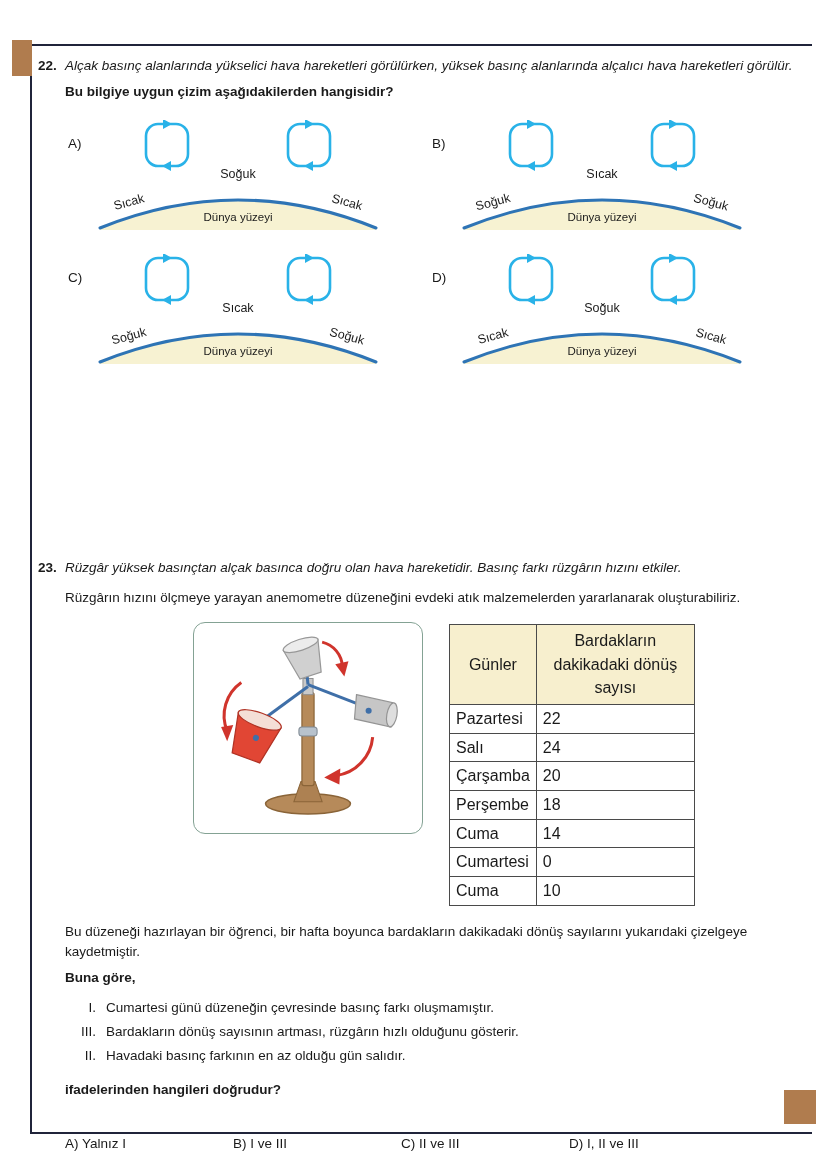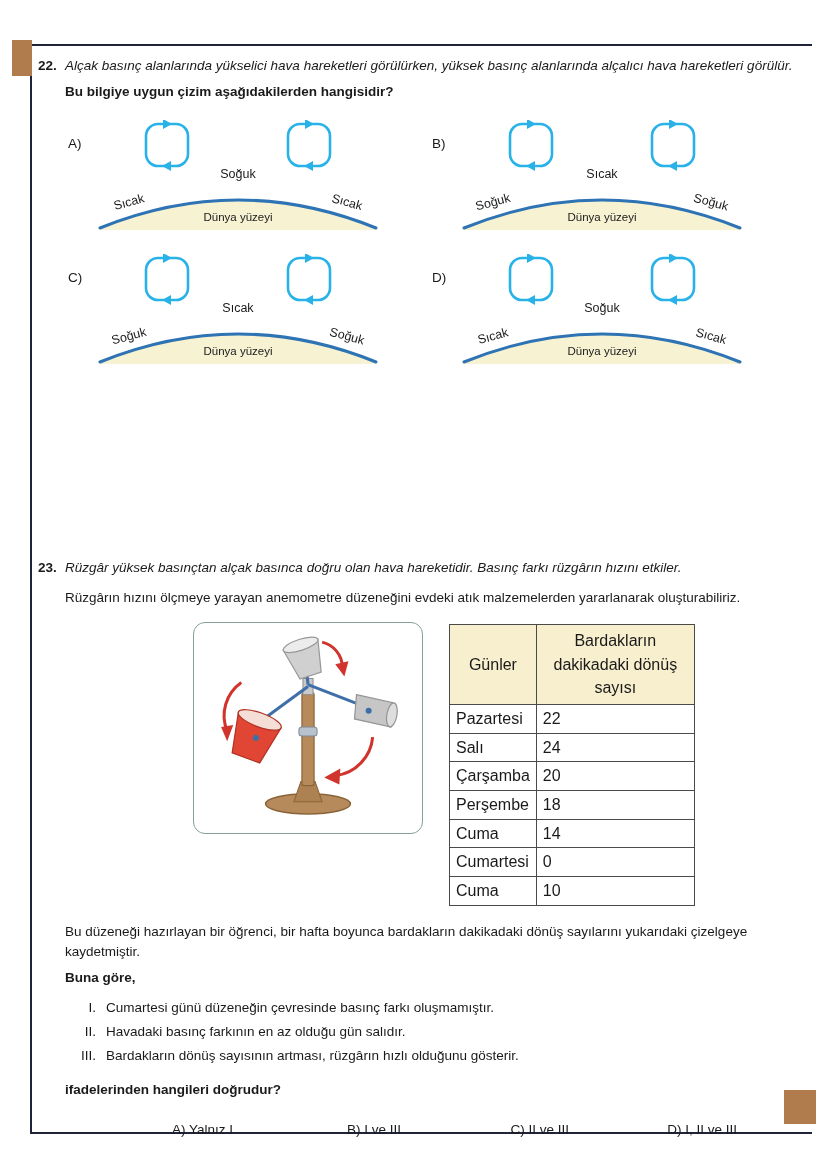--- a/index.html
+++ b/index.html
@@ -47,21 +47,21 @@
   th.col-count { width:158px; }
   table.data td { height:24px; }
   td.day { text-align:left; padding:2px 6px; }
   td.cnt { text-align:left; padding:2px 6px; }
 
   .stmts { margin-top:8px; }
   .stmt { display:flex; line-height:24px; }
   .stmt-roman { flex:0 0 68px; text-align:right; padding-right:10px; }
   .stmt-text { flex:1; }
 
-  .choices { display:flex; margin-left:27px; margin-top:20px;text-align:right; }
+  .choices { display:flex; margin-left:27px; margin-top:34px; }
   .choice { width:168px; }
 </style>
 </head>
 <body>
 
 <div class="page">
   <div class="frame-top"></div>
   <div class="frame-left"></div>
   <div class="frame-bottom"></div>
   <div class="corner-tl"></div>
@@ -264,26 +264,26 @@
     <div class="sub" style="margin-top:16px;">Bu düzeneği hazırlayan bir öğrenci, bir hafta boyunca bardakların dakikadaki dönüş sayılarını yukarıdaki çizelgeye kaydetmiştir.</div>
 
     <div class="bold-line">Buna göre,</div>
 
     <div class="stmts">
       <div class="stmt">
         <span class="stmt-roman">I.</span>
         <span class="stmt-text">Cumartesi günü düzeneğin çevresinde basınç farkı oluşmamıştır.</span>
       </div>
       <div class="stmt">
+        <span class="stmt-roman">III.</span>
+        <span class="stmt-text">Bardakların dönüş sayısının artması, rüzgârın hızlı olduğunu gösterir.</span>
+      </div>
+      <div class="stmt">
         <span class="stmt-roman">II.</span>
         <span class="stmt-text">Havadaki basınç farkının en az olduğu gün salıdır.</span>
-      </div>
-      <div class="stmt">
-        <span class="stmt-roman">III.</span>
-        <span class="stmt-text">Bardakların dönüş sayısının artması, rüzgârın hızlı olduğunu gösterir.</span>
       </div>
     </div>
 
     <div class="bold-line" style="margin-top:12px;">ifadelerinden hangileri doğrudur?</div>
 
     <div class="choices">
       <span class="choice">A) Yalnız I</span>
       <span class="choice">B) I ve III</span>
       <span class="choice">C) II ve III</span>
       <span class="choice">D) I, II ve III</span>

